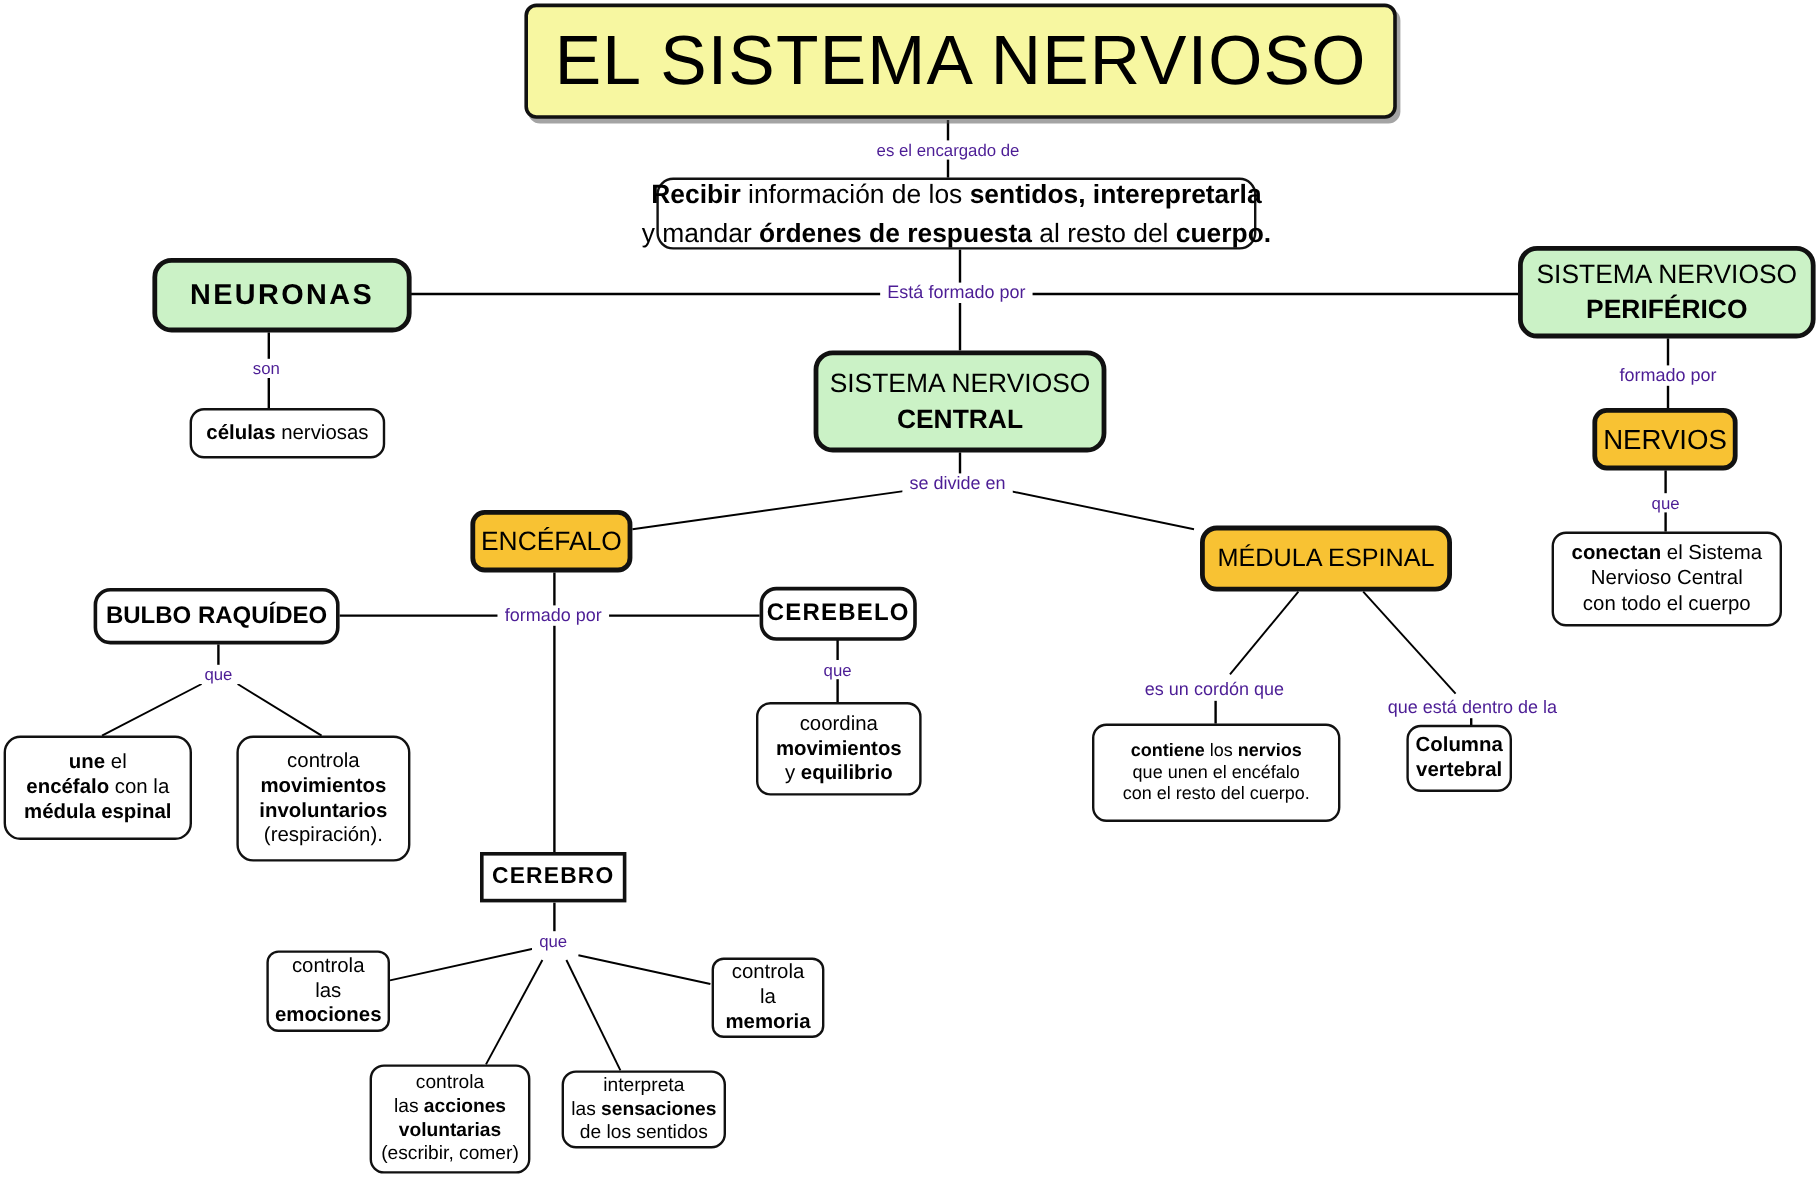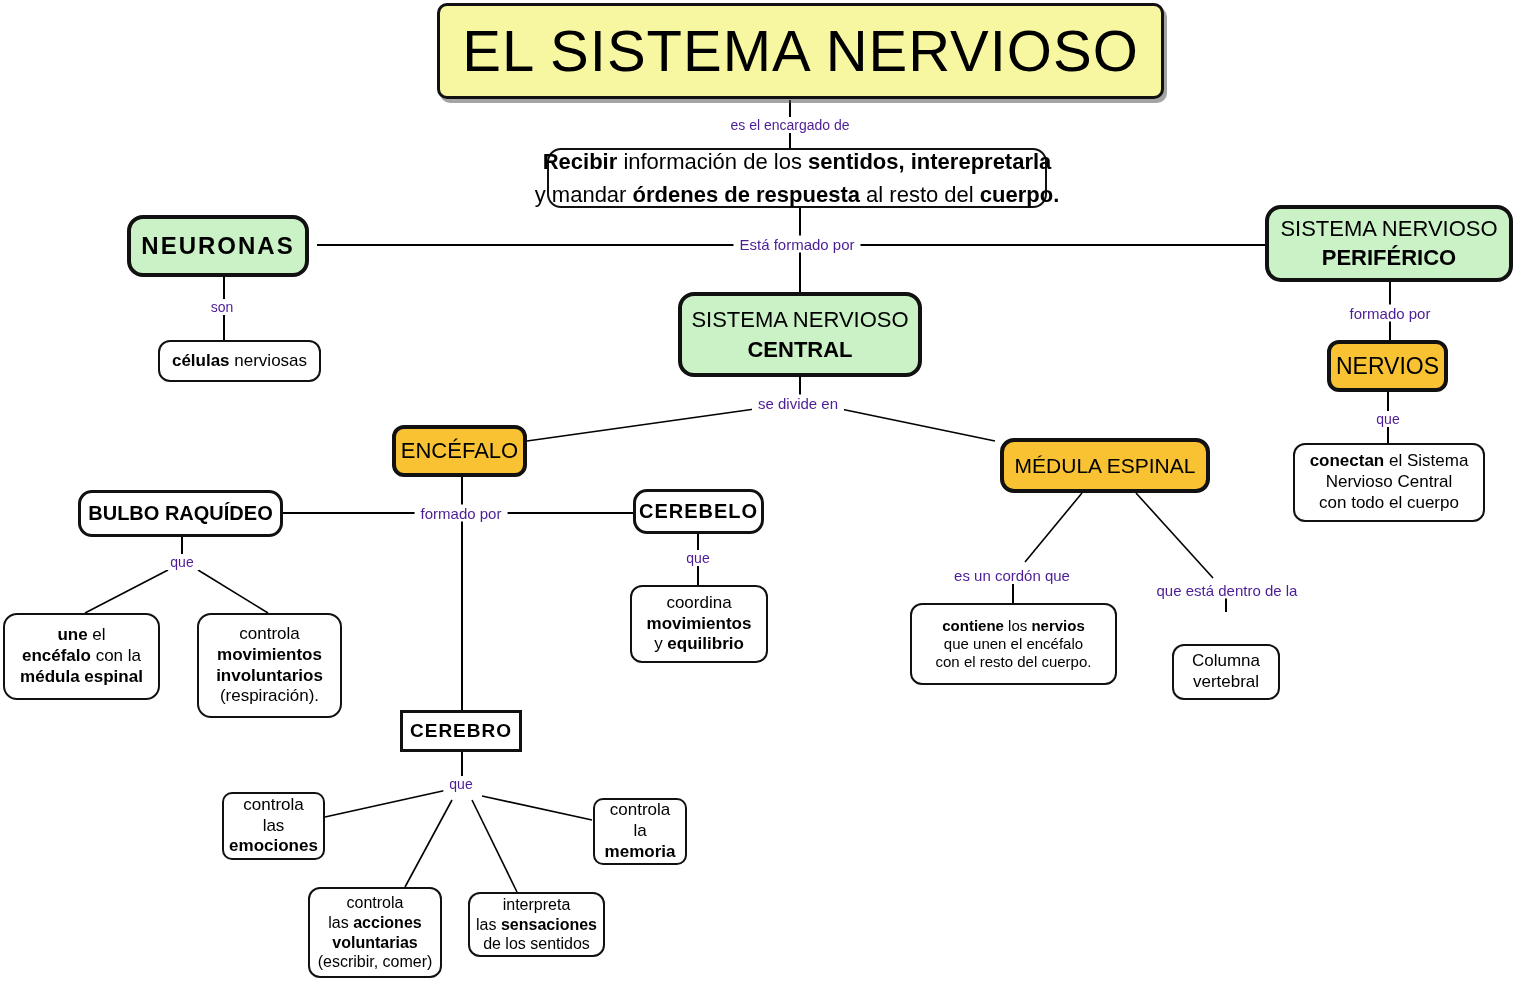--- a/index.html
+++ b/index.html
@@ -19,35 +19,35 @@
   .b{font-weight:bold;}
   .thick{border-width:4px;border-radius:16px;}
   .mid{border-width:3px;}
   .green{background:var(--green);}
   .orange{background:var(--orange);}
   .yellow{background:var(--yellow);}
 
   #n-titulo{left:437px;top:3px;width:727px;height:96px;border-width:3px;border-radius:10px;
             font-weight:normal;font-size:58px;letter-spacing:1px;box-shadow:3px 4px 0 rgba(90,90,90,.55);}
   #n-desc{left:547px;top:148px;width:500px;height:60px;border-radius:14px;font-size:22px;line-height:1.5;}
-  #n-neuronas{left:127px;top:215px;width:182px;height:62px;font-weight:bold;font-size:24px;letter-spacing:2px;}
+  #n-neuronas{left:127px;top:215px;width:216px;height:62px;font-weight:bold;font-size:24px;letter-spacing:2px;}
   #n-celulas{left:140px;top:340px;width:163px;height:42px;font-size:17px;margin-left:18px;}
   #n-snp{left:1265px;top:205px;width:248px;height:77px;font-size:22px;line-height:1.3;}
   #n-snc{left:678px;top:292px;width:244px;height:85px;font-size:22px;line-height:1.35;}
   #n-nervios{left:1327px;top:340px;width:121px;height:52px;font-size:23px;border-radius:12px;}
   #n-conectan{left:1293px;top:443px;width:192px;height:79px;font-size:17px;}
   #n-encefalo{left:392px;top:425px;width:135px;height:52px;font-size:22px;border-radius:12px;}
   #n-medula{left:1000px;top:438px;width:210px;height:55px;font-size:21px;border-radius:14px;}
   #n-bulbo{left:78px;top:490px;width:205px;height:47px;font-weight:bold;font-size:20px;border-radius:14px;}
   #n-cerebelo{left:633px;top:489px;width:131px;height:45px;font-weight:bold;font-size:20px;letter-spacing:1px;border-radius:14px;}
   #n-une{left:3px;top:613px;width:157px;height:87px;font-size:17px;border-radius:14px;}
   #n-involuntarios{left:197px;top:613px;width:145px;height:105px;font-size:17px;border-radius:14px;}
   #n-coordina{left:630px;top:585px;width:138px;height:78px;font-size:17px;}
   #n-contiene{left:910px;top:603px;width:207px;height:82px;font-size:15px;}
-  #n-columna{left:1172px;top:644px;width:108px;height:56px;font-weight:normal;font-size:17px;}
+  #n-columna{left:1172px;top:604px;width:88px;height:56px;font-weight:bold;font-size:17px;}
   #n-cerebro{left:400px;top:710px;width:122px;height:42px;font-weight:bold;font-size:19px;letter-spacing:1px;border-radius:0;}
   #n-emociones{left:222px;top:792px;width:103px;height:68px;font-size:17px;border-radius:10px;}
   #n-acciones{left:308px;top:887px;width:134px;height:91px;font-size:16px;}
   #n-interpreta{left:468px;top:892px;width:137px;height:65px;font-size:16px;}
   #n-memoria{left:593px;top:798px;width:94px;height:67px;font-size:17px;border-radius:10px;}
 
   #l-encargado{left:790px;top:125px;}
   #l-formado1{left:797px;top:244px;}
   #l-son{left:222px;top:307px;}
   #l-formado-snp{left:1390px;top:313px;}

